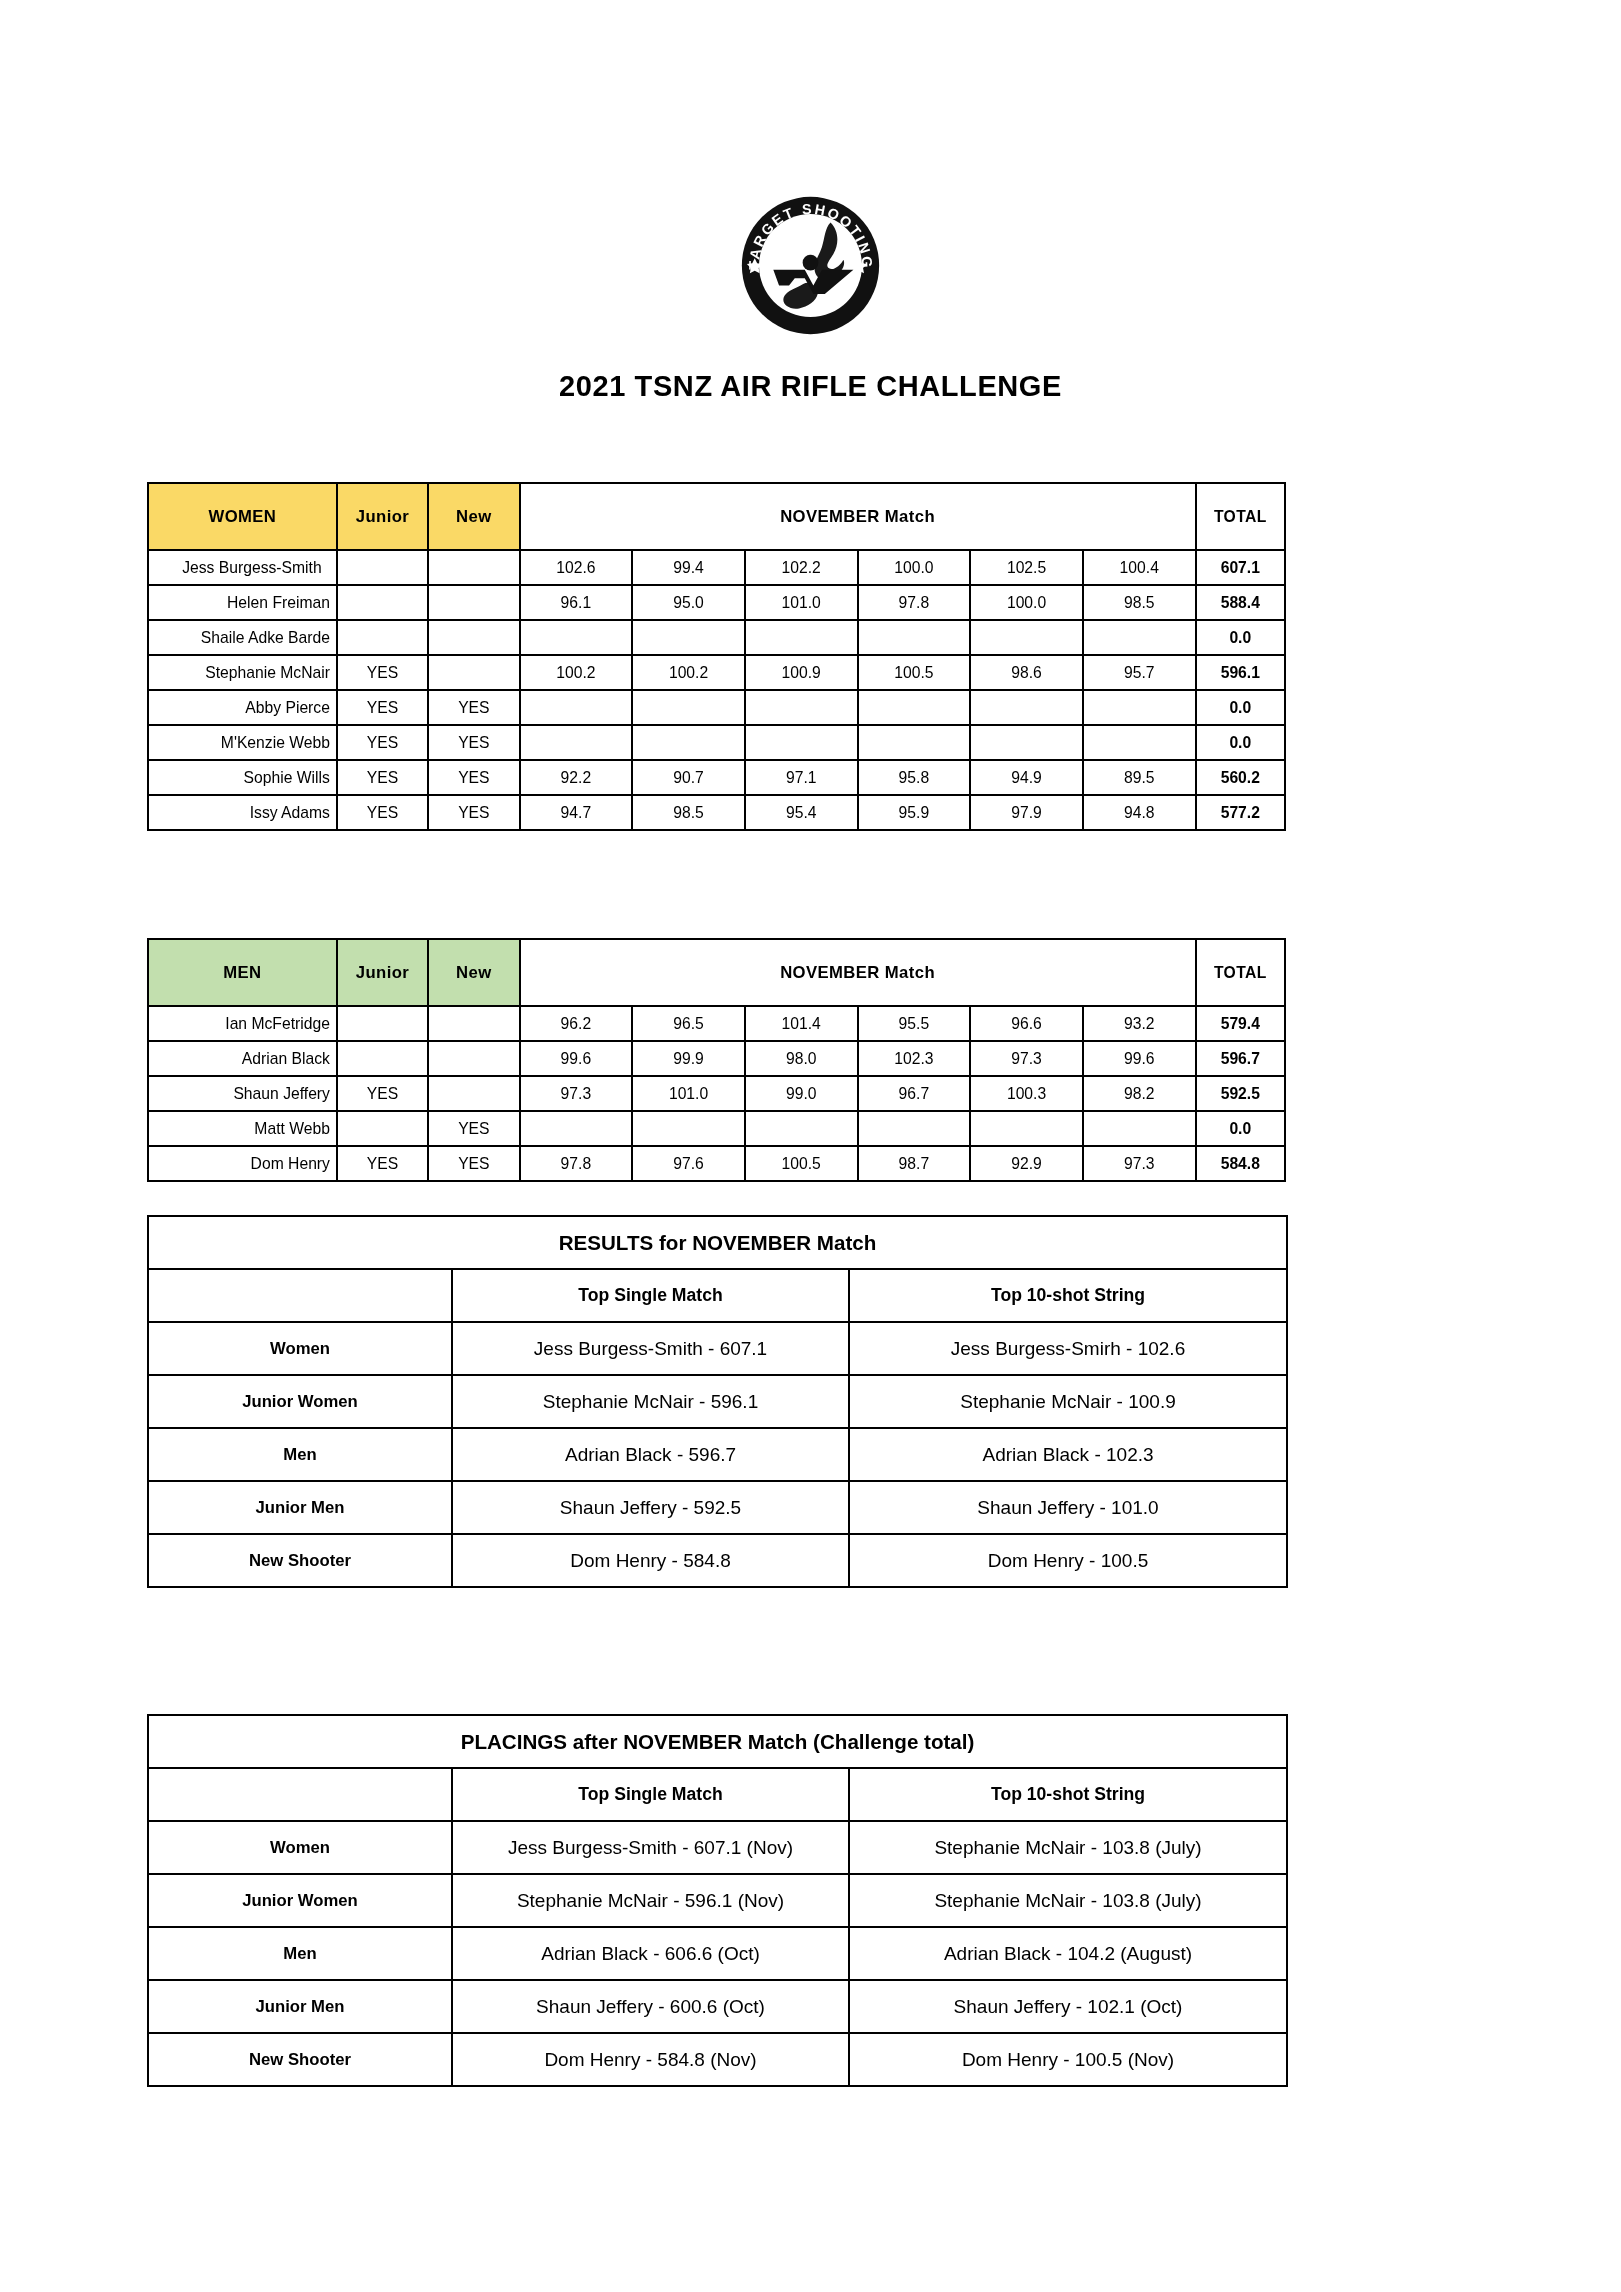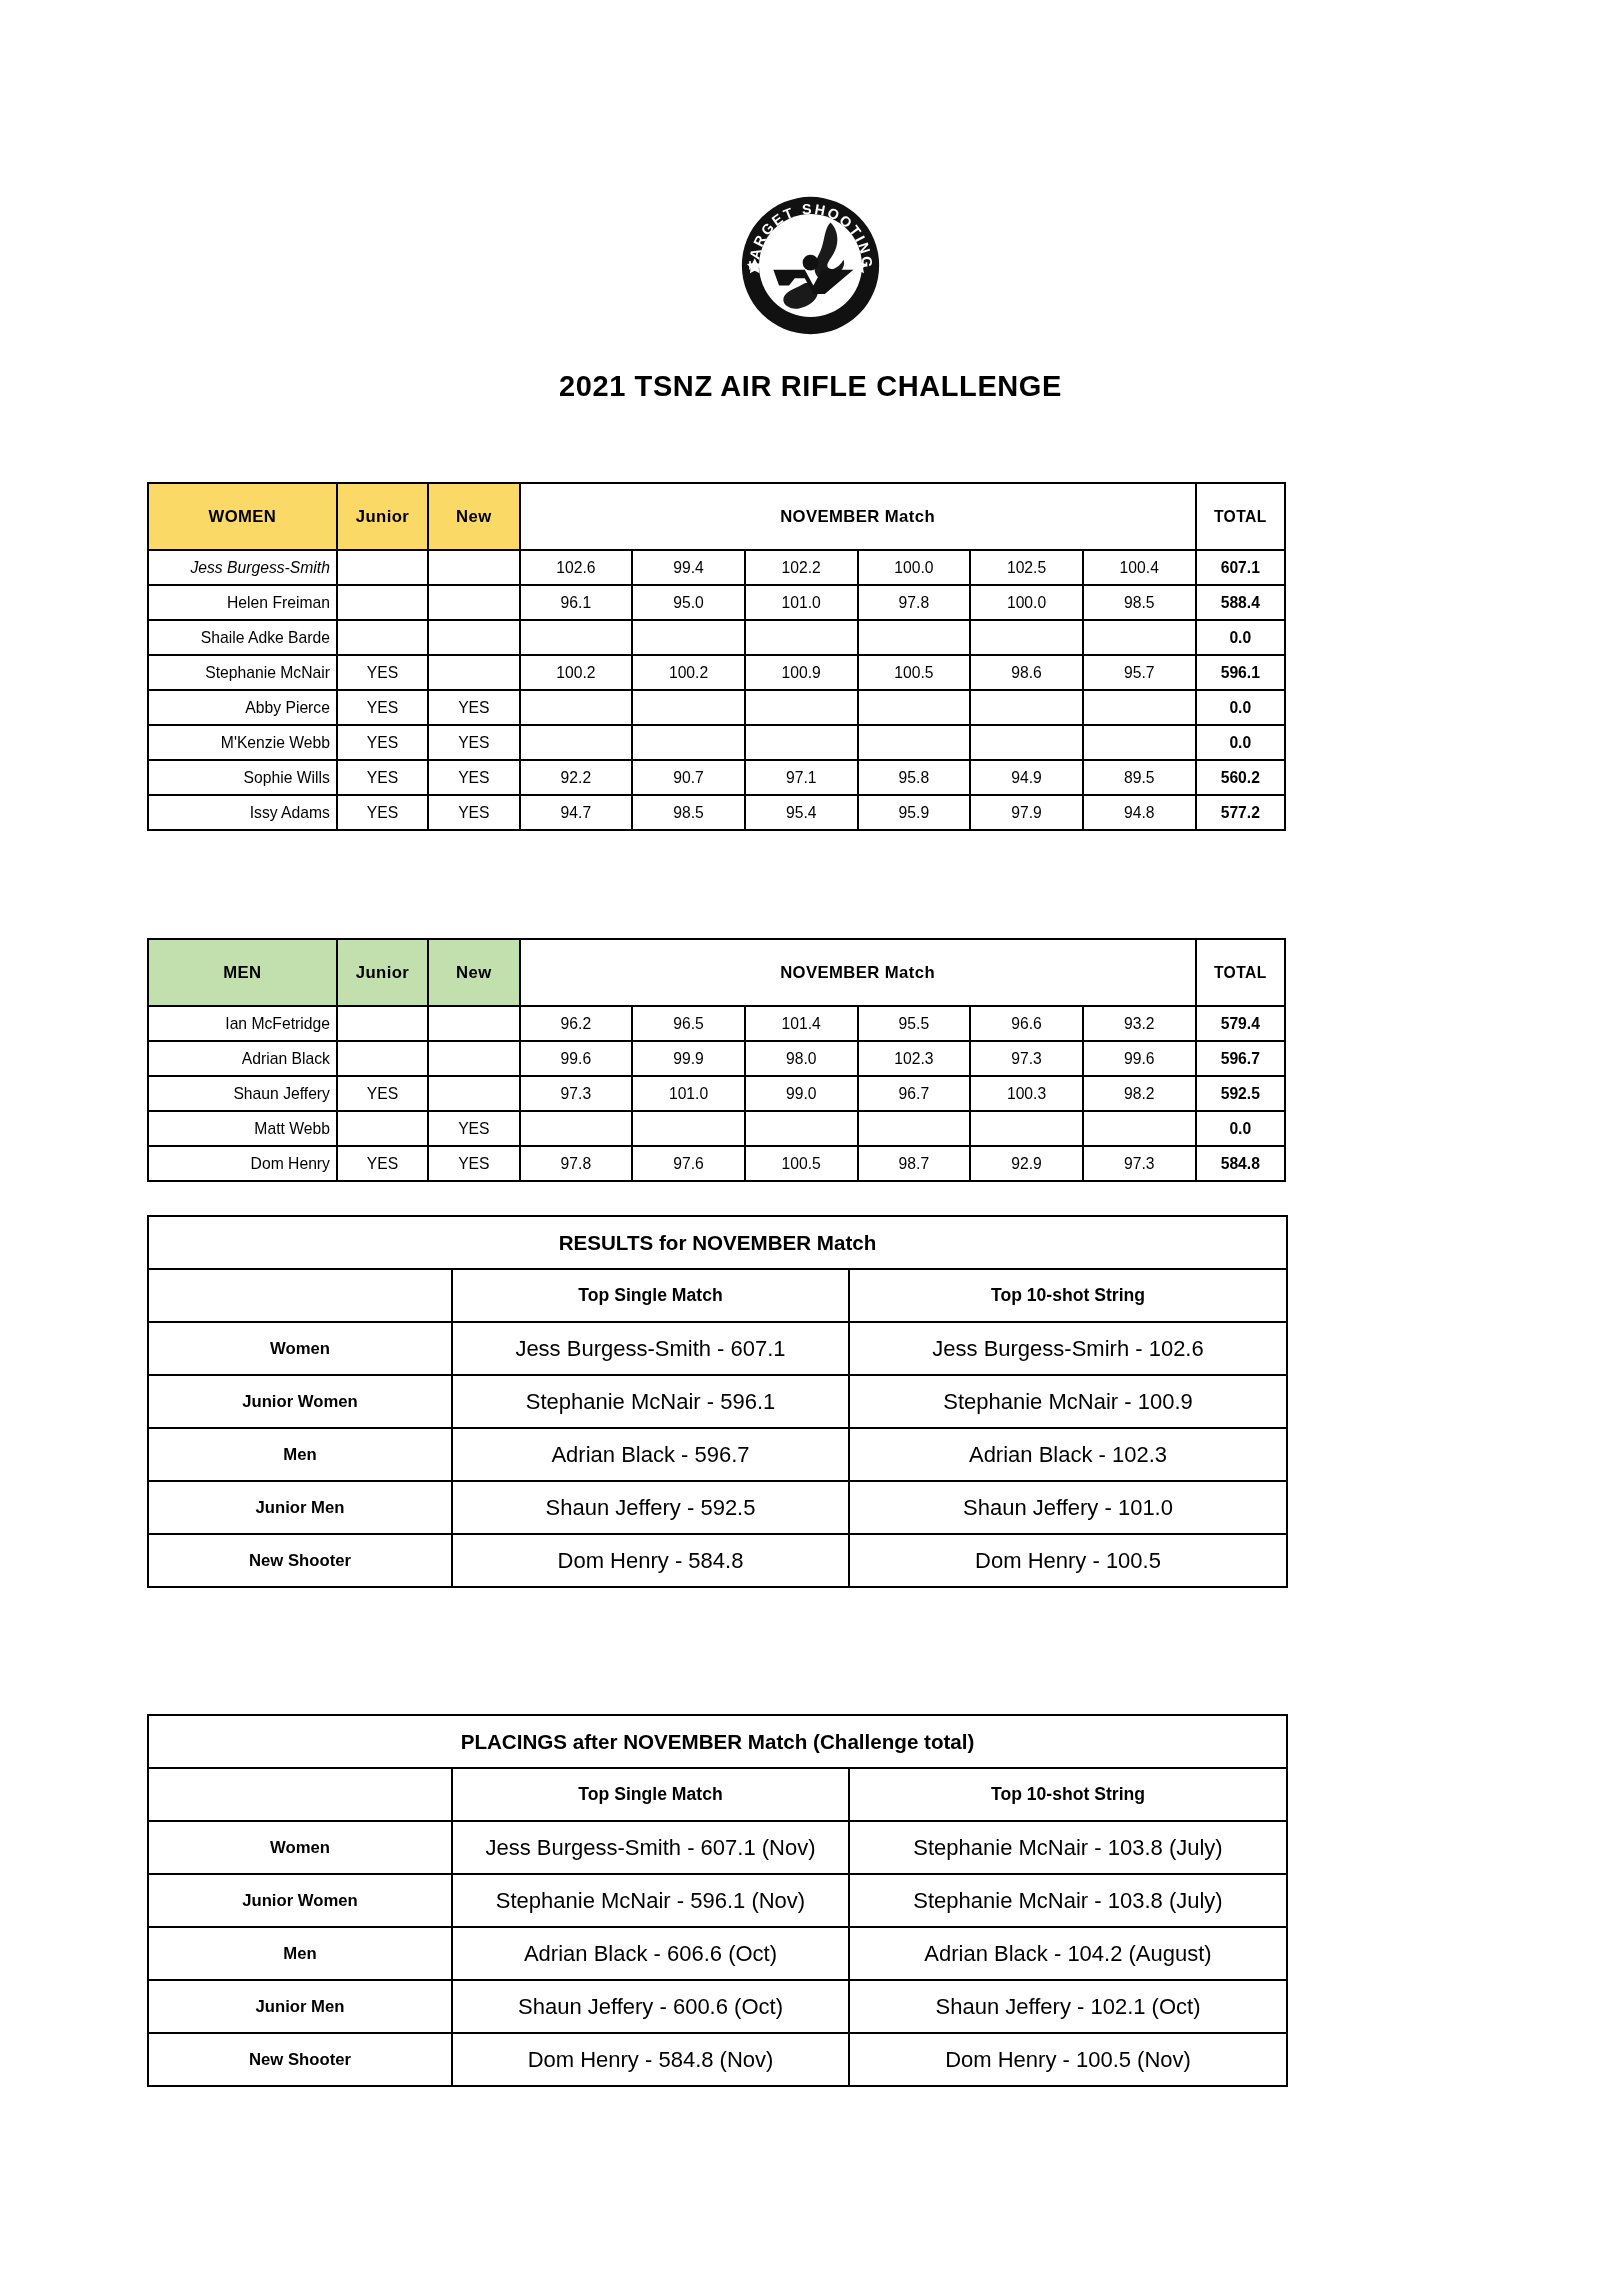--- a/index.html
+++ b/index.html
@@ -89,21 +89,21 @@
     font-size: 16.7px;
     letter-spacing: 0.4px;
   }
   .score-tbl thead th.hdr-group { font-weight: bold; font-size: 16.7px; }
   .score-tbl thead th.hdr-total { font-weight: bold; font-size: 15.7px; margin-left: 48px; }
   .hdr-cat-women, .hdr-jun-women, .hdr-new-women { background: #FAD966 !important; }
   .hdr-cat-men,   .hdr-jun-men,   .hdr-new-men   { background: #C2DFAE !important; }
 
   .score-tbl tbody td { height: 33px; font-size: 15.7px; }
   .score-tbl tbody td.name { text-align: right; padding: 0 5.9px; }
-  .score-tbl tbody td.name.left { text-align: right; padding-left: 25px; font-style: italic; }
+  .score-tbl tbody td.name.left { text-align: center; padding-left: 25px; }
   .score-tbl tbody td.total { font-weight: bold; margin-top: 24px; }
 
   
   .sum-tbl { left: 147px; width: 1139px; }
   #results-table  { top: 1215px; }
   #placings-table { top: 1714px; }
 
   .sum-tbl col.s-label { width: 304px; }
   .sum-tbl col.s-col1  { width: 397px; }
   .sum-tbl col.s-col2  { width: 438px; }
@@ -113,21 +113,21 @@
     font-size: 20.6px;
     font-weight: bold;
   }
   .sum-tbl .sum-head td {
     height: 51px;
     font-size: 17.6px;
     font-weight: bold;
   }
   .sum-tbl tbody td {
     height: 51px;
-    font-size: 22px;
+    font-size: 19px;
   }
   .sum-tbl tbody td.rowlabel { font-weight: bold; font-size: 16.7px; }
   .sum-tbl tbody td.value { font-weight: normal; }
 </style>
 </head>
 <body>
 
 <div class="page">
 
   <div class="logo-wrap">

